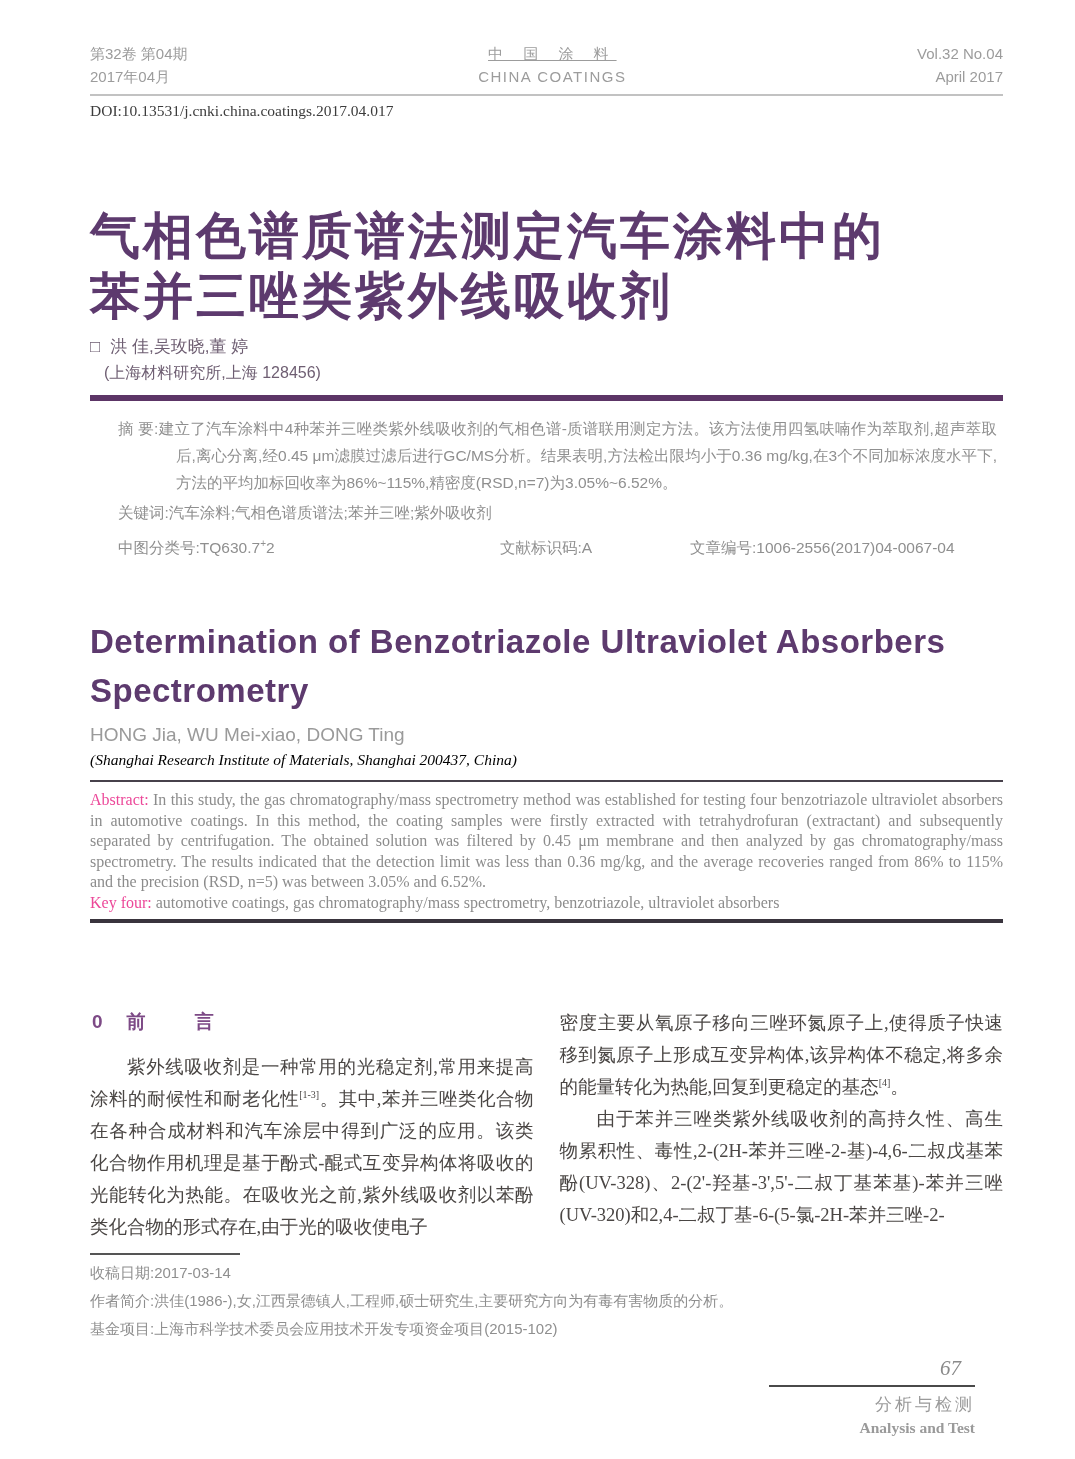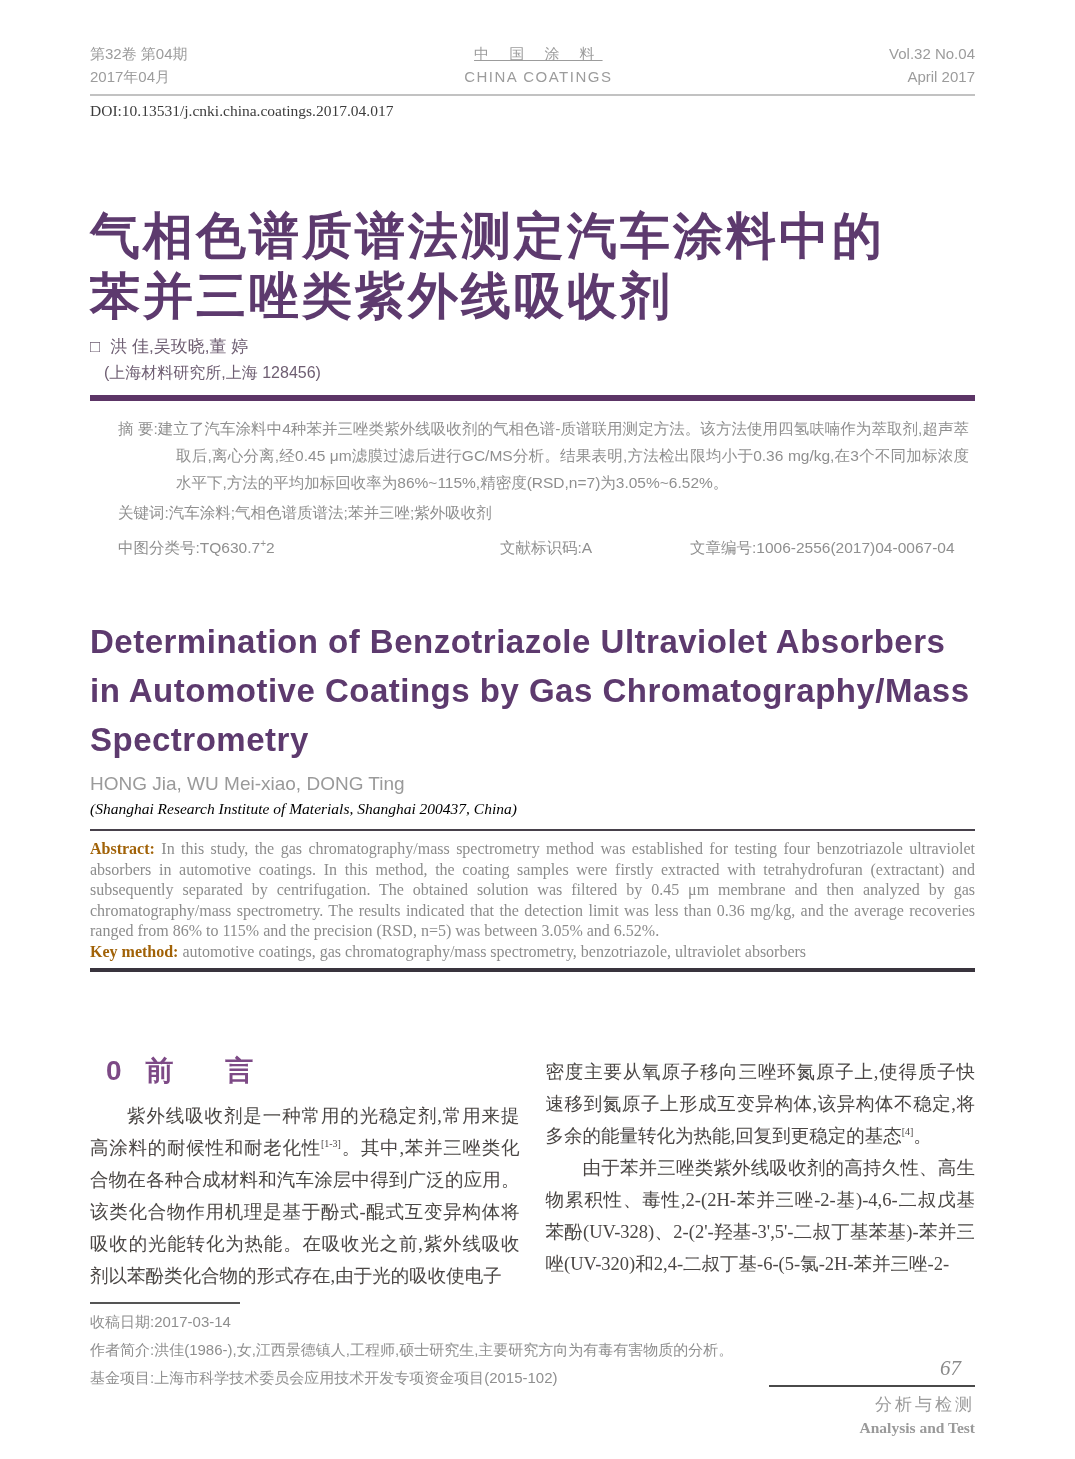--- a/index.html
+++ b/index.html
@@ -1,18 +1,18 @@
 <!DOCTYPE html>
 <html><head>
 <meta charset="utf-8">
 <style>
   html, body { margin:0; padding:0; background:#ffffff; }
   .page {
     position:relative; width:1075px; height:1459px; background:#ffffff;
-    box-sizing:border-box; padding:42px 100px 0 90px; overflow:hidden;
+    box-sizing:border-box; padding:42px 72px 0 90px; overflow:hidden;
     font-family:"Liberation Serif", serif;
   }
   
   .jheader {
     display:flex; justify-content:space-between; align-items:flex-end;
     color:#9c9c9c; font-family:"Liberation Sans", sans-serif;
     font-size:15px; line-height:23px; padding-bottom:6px;
     border-bottom:2px solid #c2c2c2;
   }
   .jh-left { text-align:left; }
@@ -60,31 +60,31 @@
     font-size:19px; line-height:23px;
   }
   .en-affil {
     margin-top:4px; color:#000000; font-style:italic; font-size:15.5px; line-height:20px;
   }
   .rule-dark-thin { margin-top:10px; height:2px; background:#47414b; }
   .en-abstract {
     margin-top:8px; color:#8c8c8c; font-size:16px; line-height:20.5px;
     text-align:justify;
   }
-  .en-abstract .lbl { font-weight:bold; color:#a16207; }
+  .en-abstract .lbl { font-weight:normal; color:#ec4899; }
   .rule-dark-thick { margin-top:6px; height:4px; background:#39343d; }
 
   
   .columns { display:flex; gap:26px; margin-top:84px; }
   .col {
     flex:1; color:#4a4644; font-size:18.5px; line-height:32px; text-align:justify;
   }
   .section-head {
     color:#7d4a86; font-family:"Liberation Sans", sans-serif;
-    font-size:28px; font-weight:600; margin:0 0 14px 16px; line-height:30px;
+    font-size:19px; font-weight:600; margin:0 0 14px 2px; line-height:30px;
   }
   .section-head .num { margin-right:24px; }
   .section-head .ttl { letter-spacing:22px; }
   .indent { text-indent:2em; }
   .col p { margin:0; }
 
   
   .footnotes {
     margin-top:10px; color:#8f8f8f; font-family:"Liberation Sans", sans-serif;
     font-size:15px; line-height:28px;
@@ -141,33 +141,32 @@
     </div>
     <div class="cn-meta">
       <span class="m1"><span>中图分类号:</span><span>TQ630.7</span><sup>+</sup><span>2</span></span>
       <span class="m2"><span>文献标识码:</span><span>A</span></span>
       <span class="m3"><span>文章编号:</span><span>1006-2556(2017)04-0067-04</span></span>
     </div>
   </div>
 
   <div class="en-title">
     <div>Determination of Benzotriazole Ultraviolet Absorbers</div>
-    <div>in Automotive Coatings by Gas Chromatography/Mass</div>
     <div>Spectrometry</div>
   </div>
   <div class="en-authors">HONG Jia, WU Mei-xiao, DONG Ting</div>
   <div class="en-affil">(Shanghai Research Institute of Materials, Shanghai 200437, China)</div>
 
   <div class="rule-dark-thin"></div>
   <div class="en-abstract">
     <div>
       <span class="lbl">Abstract:</span><span> In this study, the gas chromatography/mass spectrometry method was established for testing four benzotriazole ultraviolet absorbers in automotive coatings. In this method, the coating samples were firstly extracted with tetrahydrofuran (extractant) and subsequently separated by centrifugation. The obtained solution was filtered by 0.45 μm membrane and then analyzed by gas chromatography/mass spectrometry. The results indicated that the detection limit was less than 0.36 mg/kg, and the average recoveries ranged from 86% to 115% and the precision (RSD, n=5) was between 3.05% and 6.52%.</span>
     </div>
     <div>
-      <span class="lbl">Key method:</span><span> automotive coatings, gas chromatography/mass spectrometry, benzotriazole, ultraviolet absorbers</span>
+      <span class="lbl">Key four:</span><span> automotive coatings, gas chromatography/mass spectrometry, benzotriazole, ultraviolet absorbers</span>
     </div>
   </div>
   <div class="rule-dark-thick"></div>
 
   <div class="columns">
     <div class="col">
       <h2 class="section-head">
         <span class="num">0</span><span class="ttl">前 言</span>
       </h2>
       <p class="indent">

